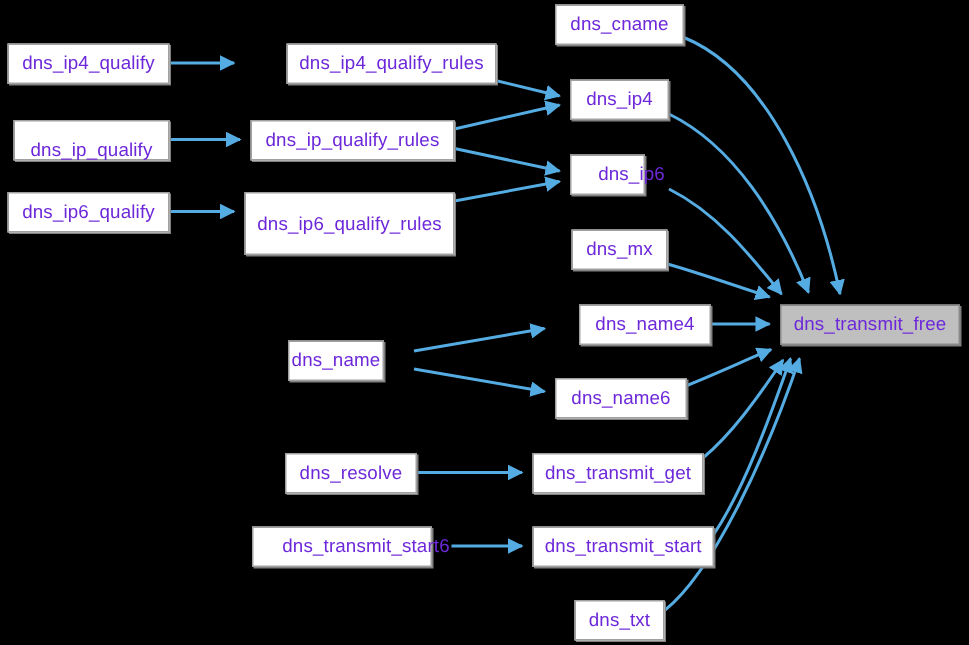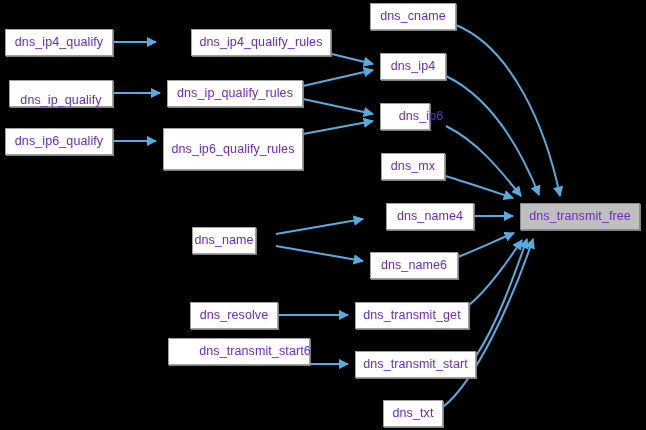--- a/index.html
+++ b/index.html
@@ -122,21 +122,21 @@
       </div>
       <div class="node" style="left: 370px; top: 252px; width: 88px; height: 27px;">
         <span class="node-label">dns_name6</span>
       </div>
       <div class="node" style="left: 190px; top: 302px; width: 88px; height: 27px;">
         <span class="node-label">dns_resolve</span>
       </div>
       <div class="node" style="left: 355px; top: 302px; width: 114px; height: 27px;">
         <span class="node-label">dns_transmit_get</span>
       </div>
-      <div class="node" style="left: 168px; top: 338px; width: 142px; height: 27px; padding-left: 32px;">
+      <div class="node" style="left: 168px; top: 351px; width: 120px; height: 27px; padding-left: 32px;">
         <span class="node-label">dns_transmit_start6</span>
       </div>
       <div class="node" style="left: 355px; top: 351px; width: 121px; height: 27px;">
         <span class="node-label">dns_transmit_start</span>
       </div>
       <div class="node" style="left: 383px; top: 400px; width: 60px; height: 27px;">
         <span class="node-label">dns_txt</span>
       </div>
       <div class="node target" style="left: 520px; top: 203px; width: 120px; height: 27px;">
         <span class="node-label">dns_transmit_free</span>

